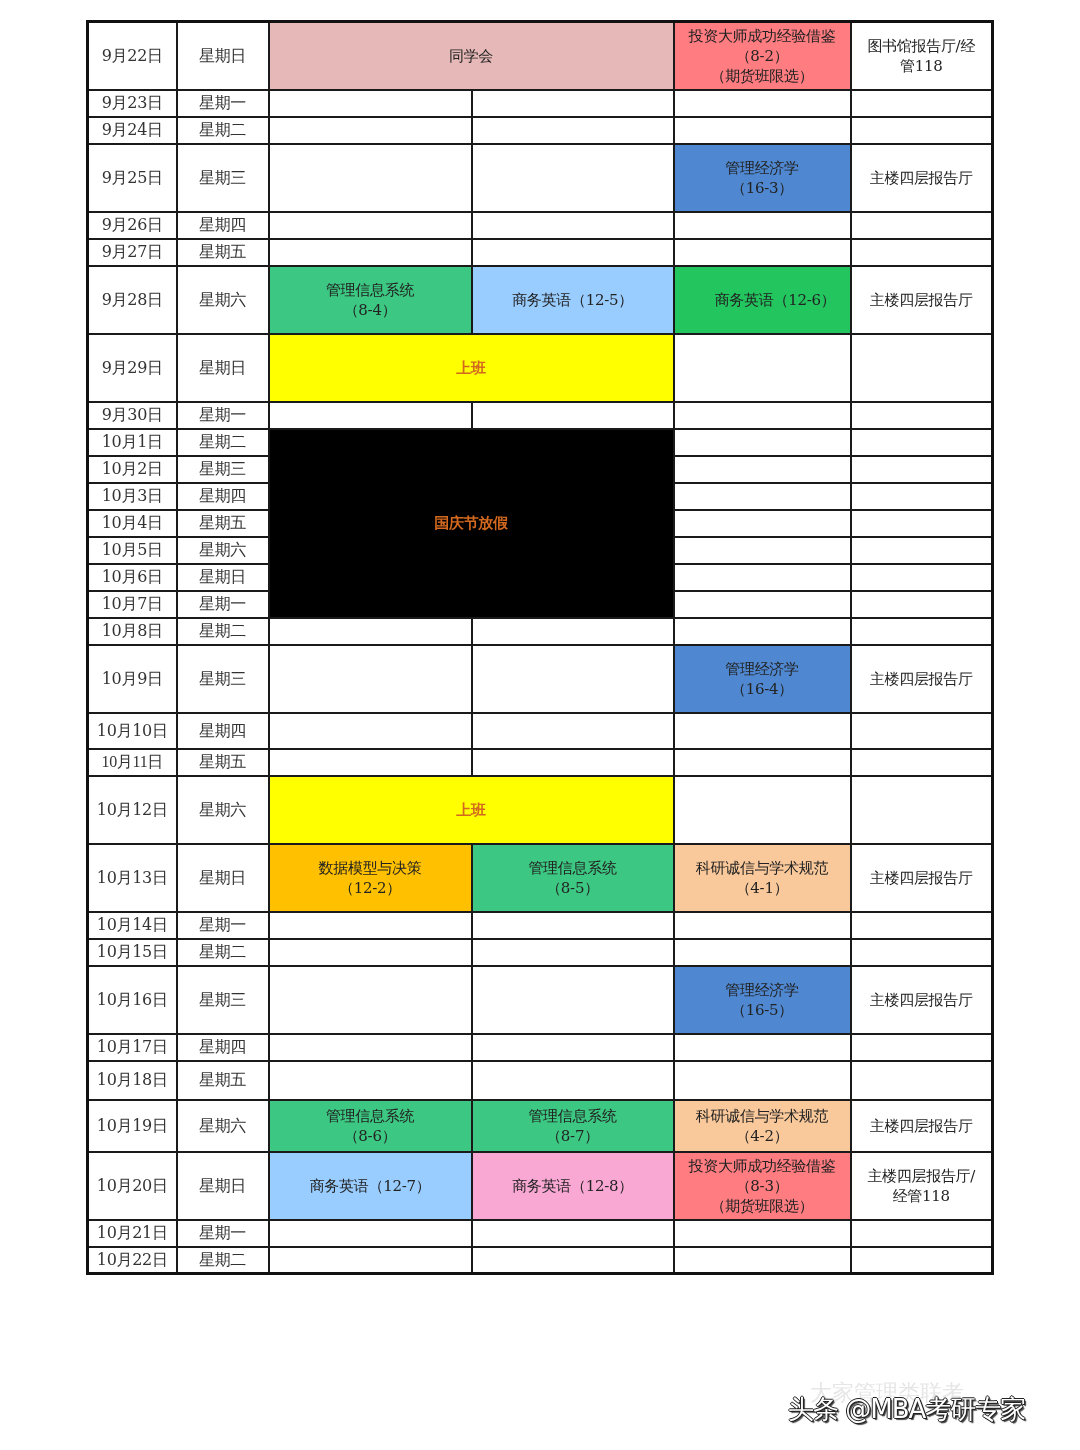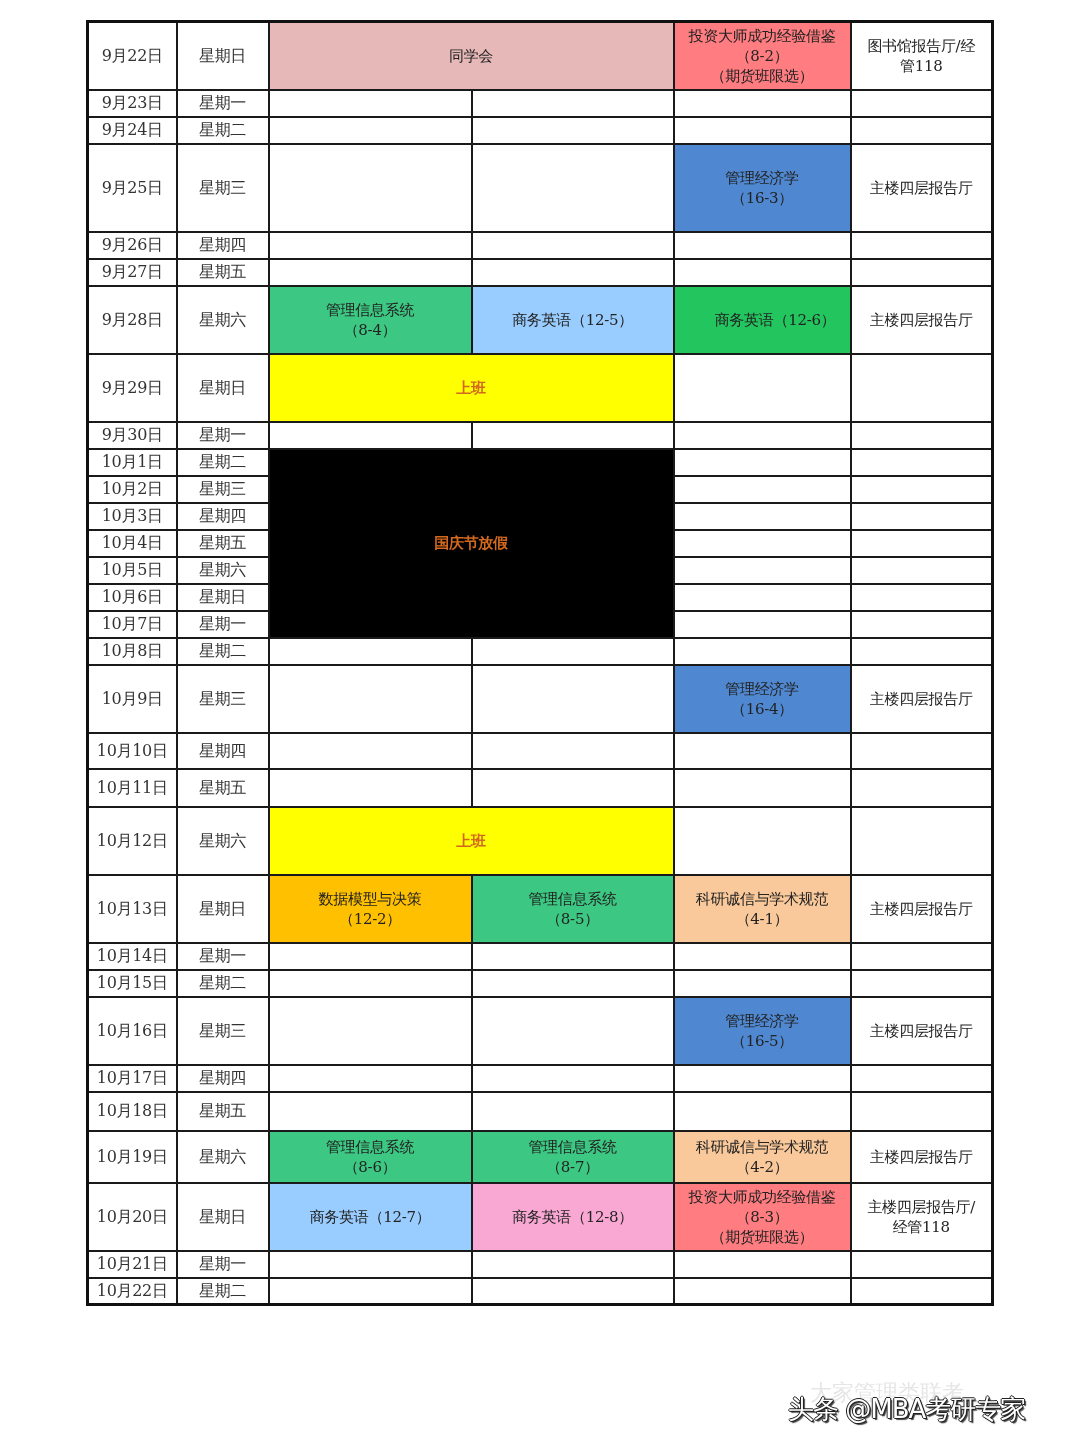--- a/index.html
+++ b/index.html
@@ -69,21 +69,21 @@
         <td></td>
       </tr>
       <tr style="height: 27px;">
         <td class="date">9月24日</td>
         <td class="weekday">星期二</td>
         <td></td>
         <td></td>
         <td></td>
         <td></td>
       </tr>
-      <tr style="height: 88px;">
+      <tr style="height: 68px;">
         <td class="date">9月25日</td>
         <td class="weekday">星期三</td>
         <td></td>
         <td></td>
         <td style="background: rgb(79, 136, 208);">
           <span class="course-line">管理经济学</span>
           <span class="course-line">（16-3）</span>
         </td>
         <td>
           <span class="course-line venue">主楼四层报告厅</span>
@@ -206,21 +206,21 @@
         </td>
       </tr>
       <tr style="height: 36px; margin-top: 39px;">
         <td class="date">10月10日</td>
         <td class="weekday">星期四</td>
         <td></td>
         <td></td>
         <td></td>
         <td></td>
       </tr>
-      <tr style="height: 38px;">
+      <tr style="height: 27px; font-family: Liberation Serif, serif;">
         <td class="date">10月11日</td>
         <td class="weekday">星期五</td>
         <td></td>
         <td></td>
         <td></td>
         <td></td>
       </tr>
       <tr style="height: 68px;">
         <td class="date">10月12日</td>
         <td class="weekday">星期六</td>

